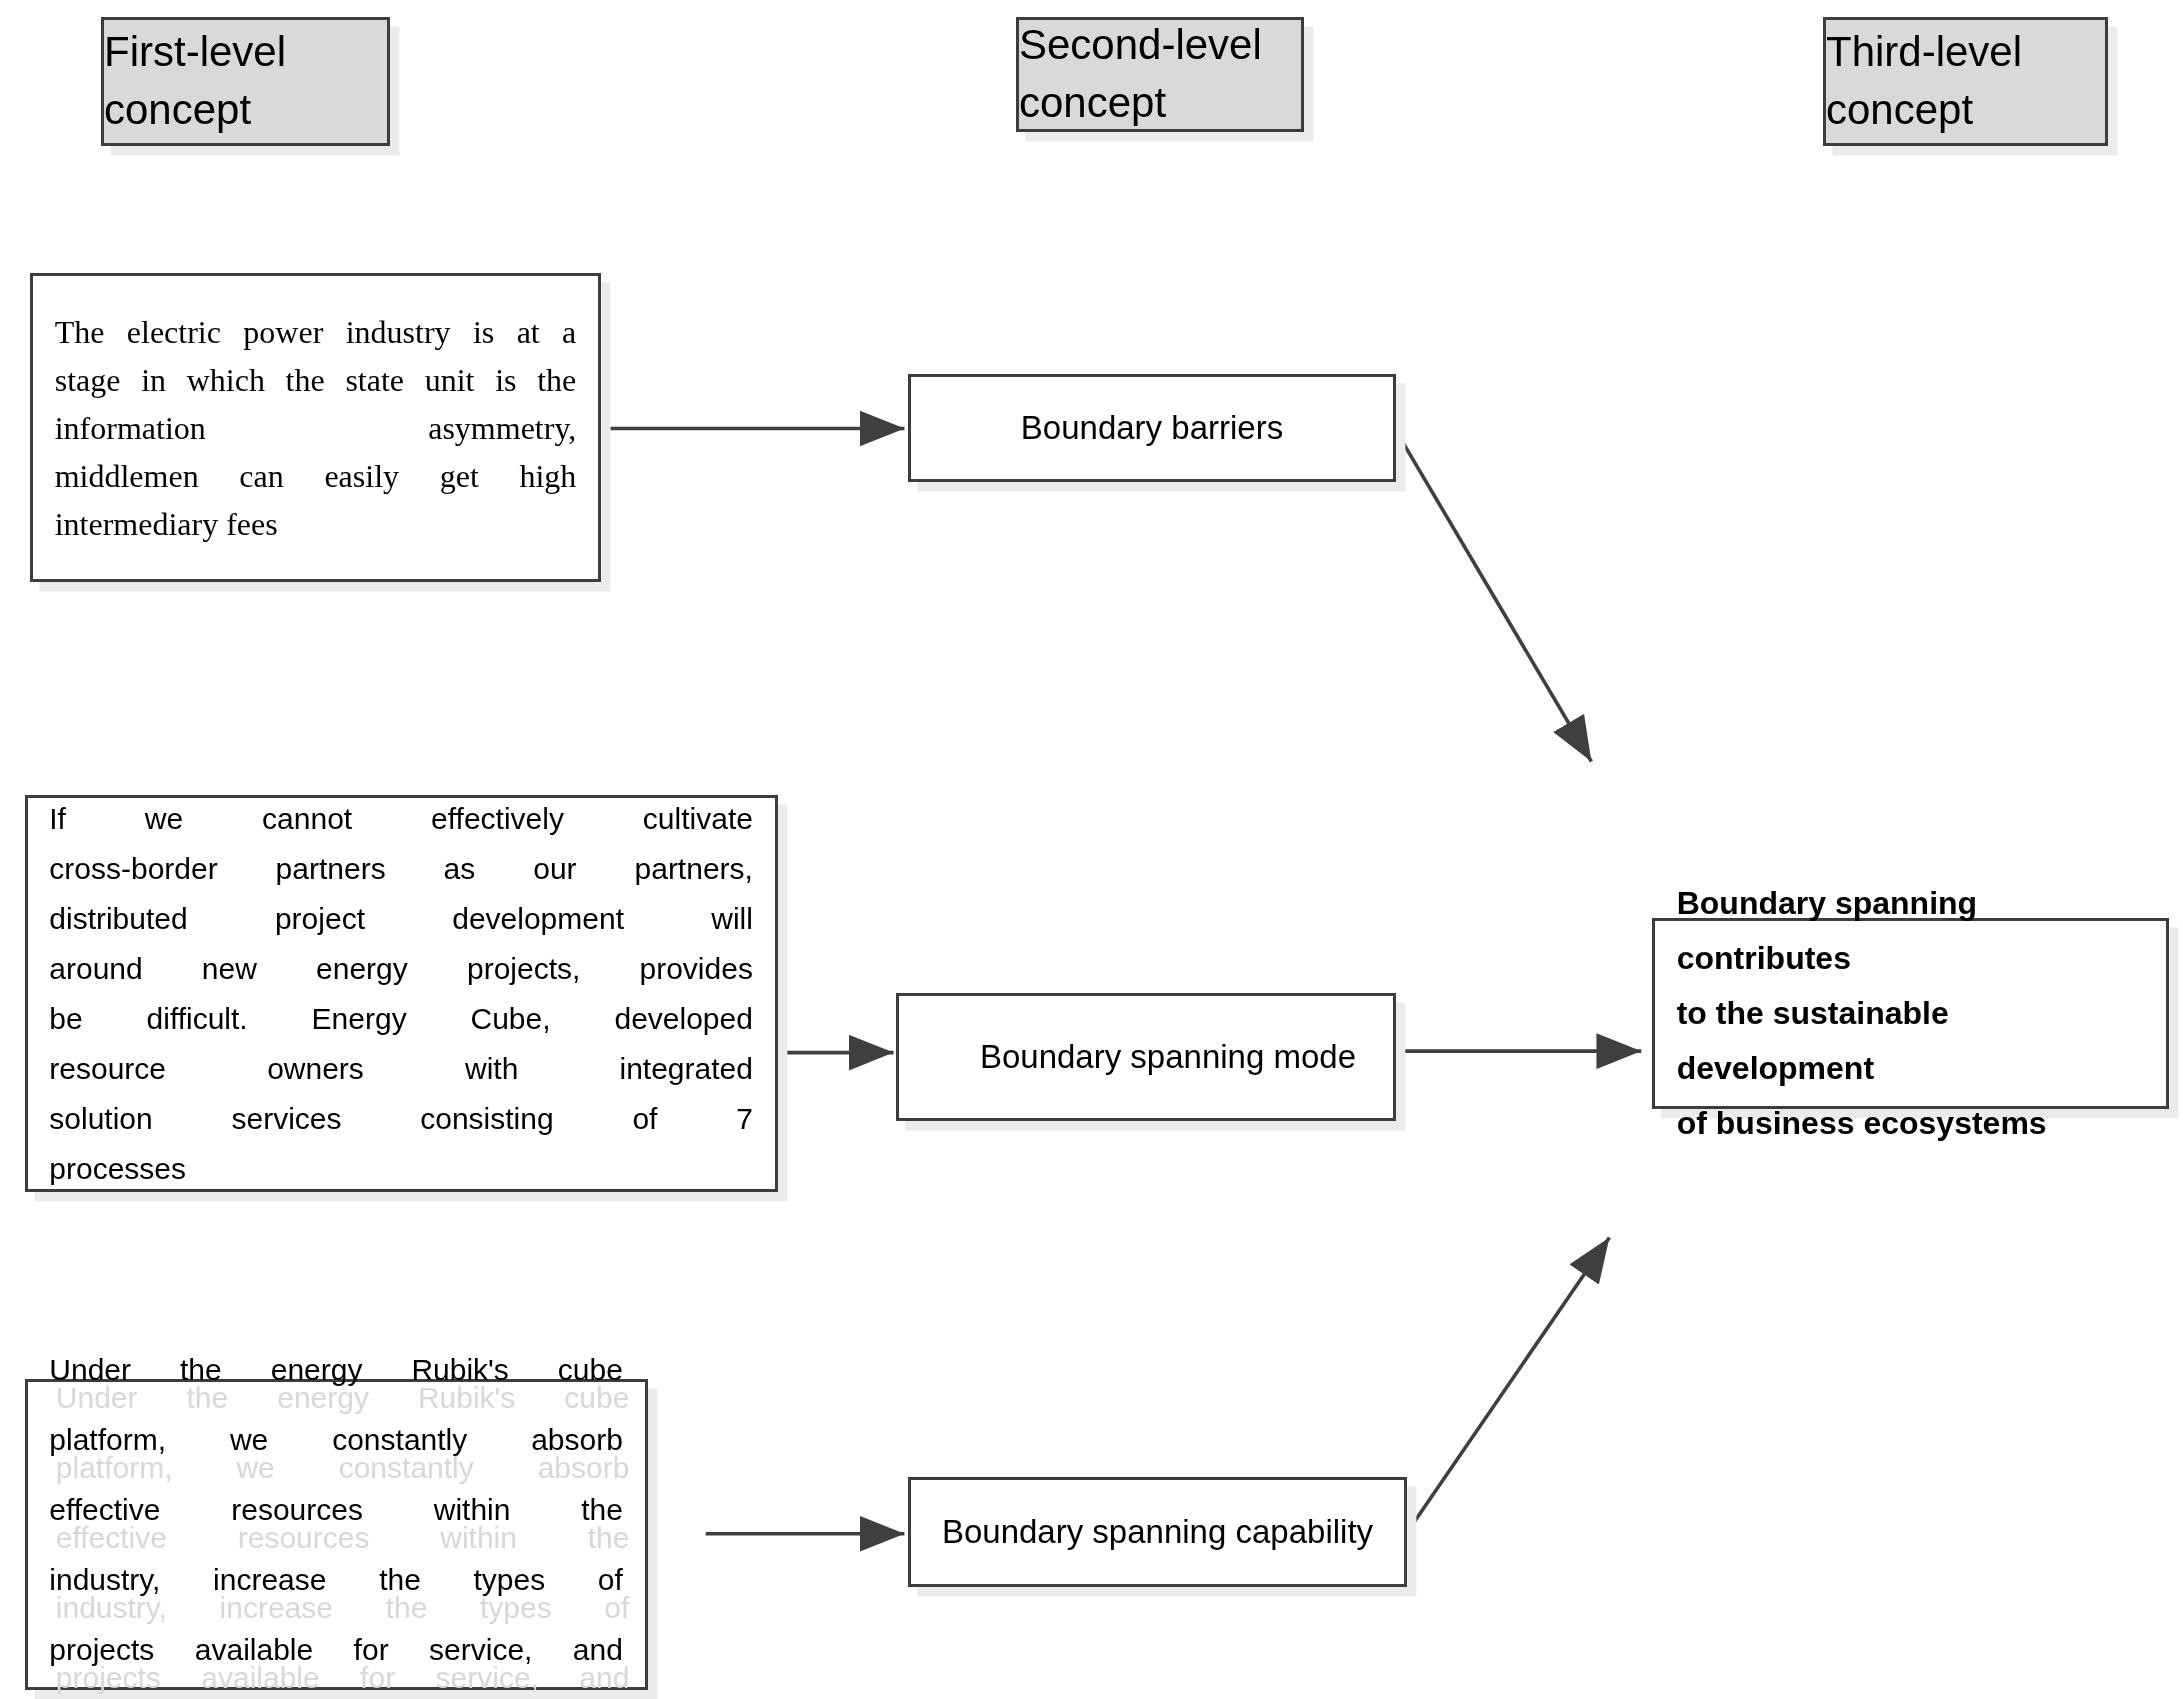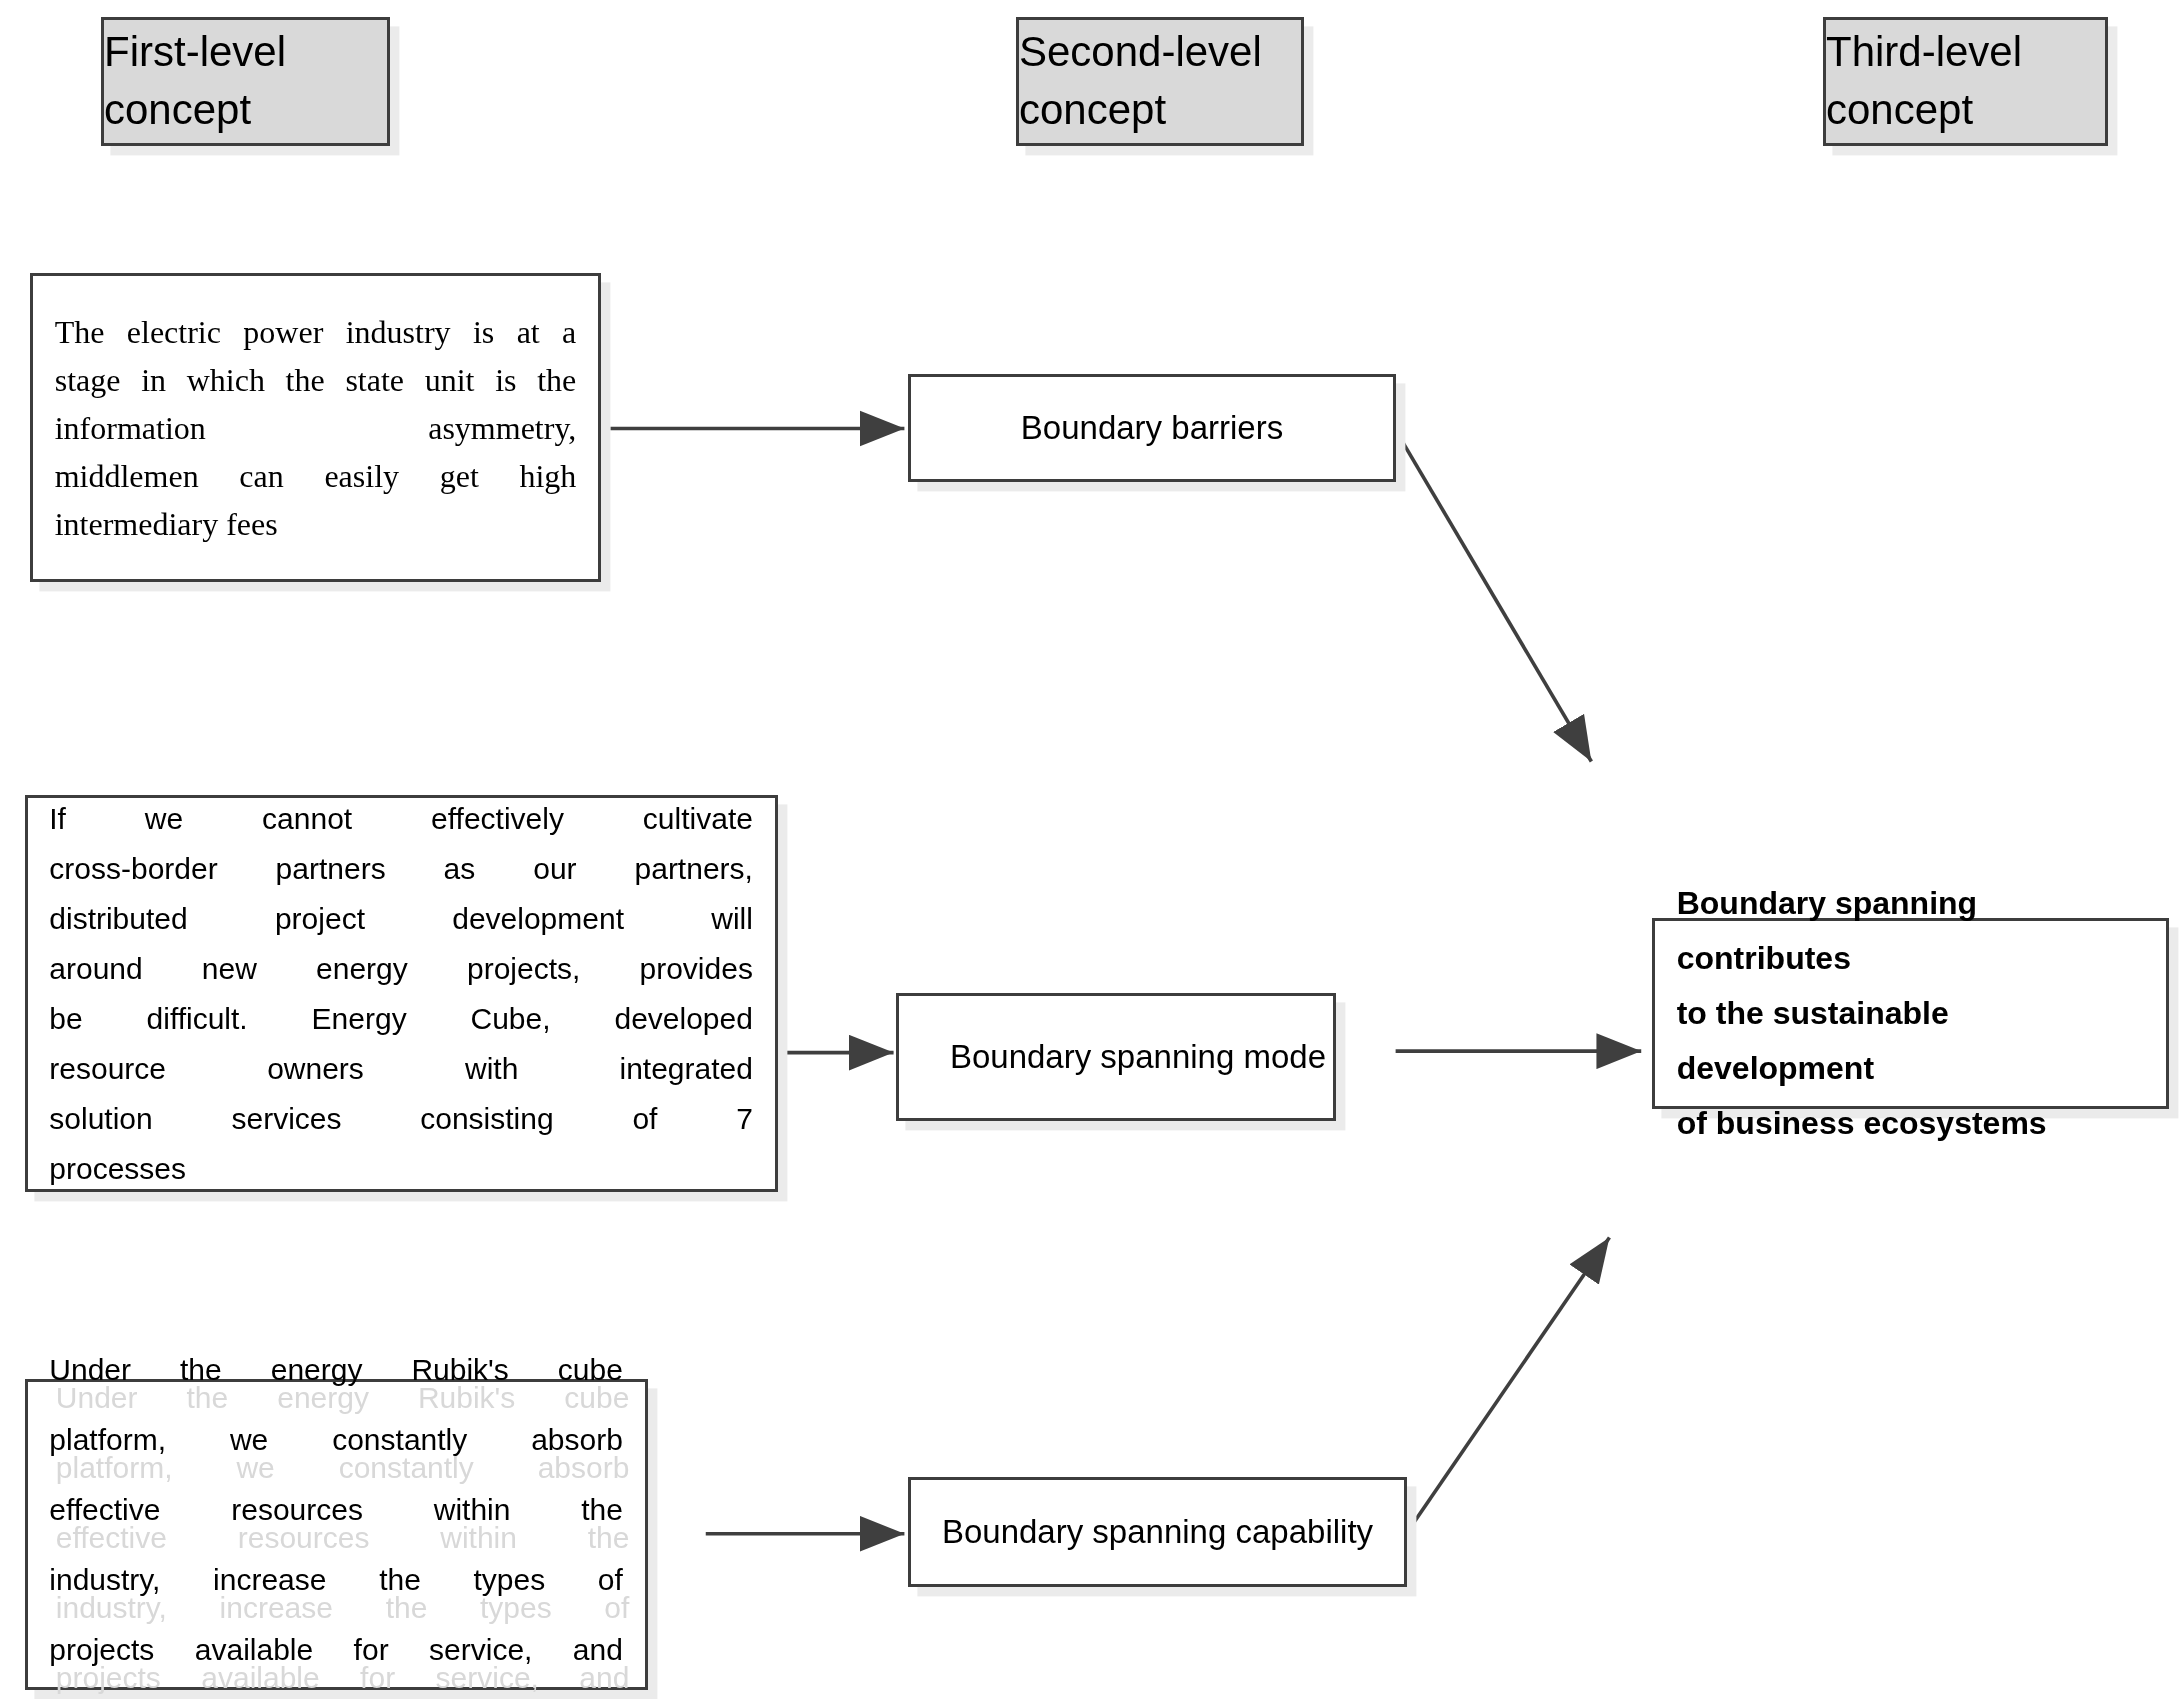--- a/index.html
+++ b/index.html
@@ -44,21 +44,21 @@
   <line x1="1932" y1="1455" x2="2272" y2="1455" stroke="#3f3f3f" stroke-width="5" marker-end="url(#ah)"></line>
   <line x1="977" y1="2123" x2="1252" y2="2123" stroke="#3f3f3f" stroke-width="5" marker-end="url(#ah)"></line>
   <line x1="1950" y1="2118" x2="2228" y2="1713" stroke="#3f3f3f" stroke-width="5" marker-end="url(#ah)"></line>
 </svg>
 
 <div class="box header" style="left:101px;top:16.6px;width:289px;height:129px;">
     <div class="cline">First-level</div>
     <div class="cline last">concept</div>
   </div>
 
-<div class="box header" style="left:1016px;top:16.6px;width:288px;height:129px;">
+<div class="box header" style="left:1016px;top:16.6px;width:288px;height:115px;">
     <div class="cline">Second-level</div>
     <div class="cline last">concept</div>
   </div>
 
 <div class="box header" style="left:1823px;top:16.6px;width:285px;height:129px;">
     <div class="cline">Third-level</div>
     <div class="cline last">concept</div>
   </div>
 
 <div class="box note serif" style="left:30px;top:273px;width:571px;height:309px;">
@@ -86,21 +86,21 @@
     <div class="jline">effective resources within the</div>
     <div class="jline">industry, increase the types of</div>
     <div class="jline">projects available for service, and</div>
     <div class="jline last">continue to optimize</div>
   </div>
 
 <div class="box mid-label" style="left:908px;top:374px;width:488px;height:108px;justify-content:center;">
   <span>Boundary barriers</span>
 </div>
 
-<div class="box mid-label" style="left:896px;top:993px;width:440px;height:128px;padding-left:44px;">
+<div class="box mid-label" style="left:896px;top:993px;width:500px;height:128px;padding-left:44px;">
   <span>Boundary spanning mode</span>
 </div>
 
 <div class="box mid-label" style="left:908px;top:1477px;width:499px;height:110px;">
   <span>Boundary spanning capability</span>
 </div>
 
 <div class="box note tl-note" style="left:1652px;top:918px;width:517px;height:191px;">
     <div class="cline">Boundary spanning  contributes</div>
     <div class="cline">to the sustainable development</div>

